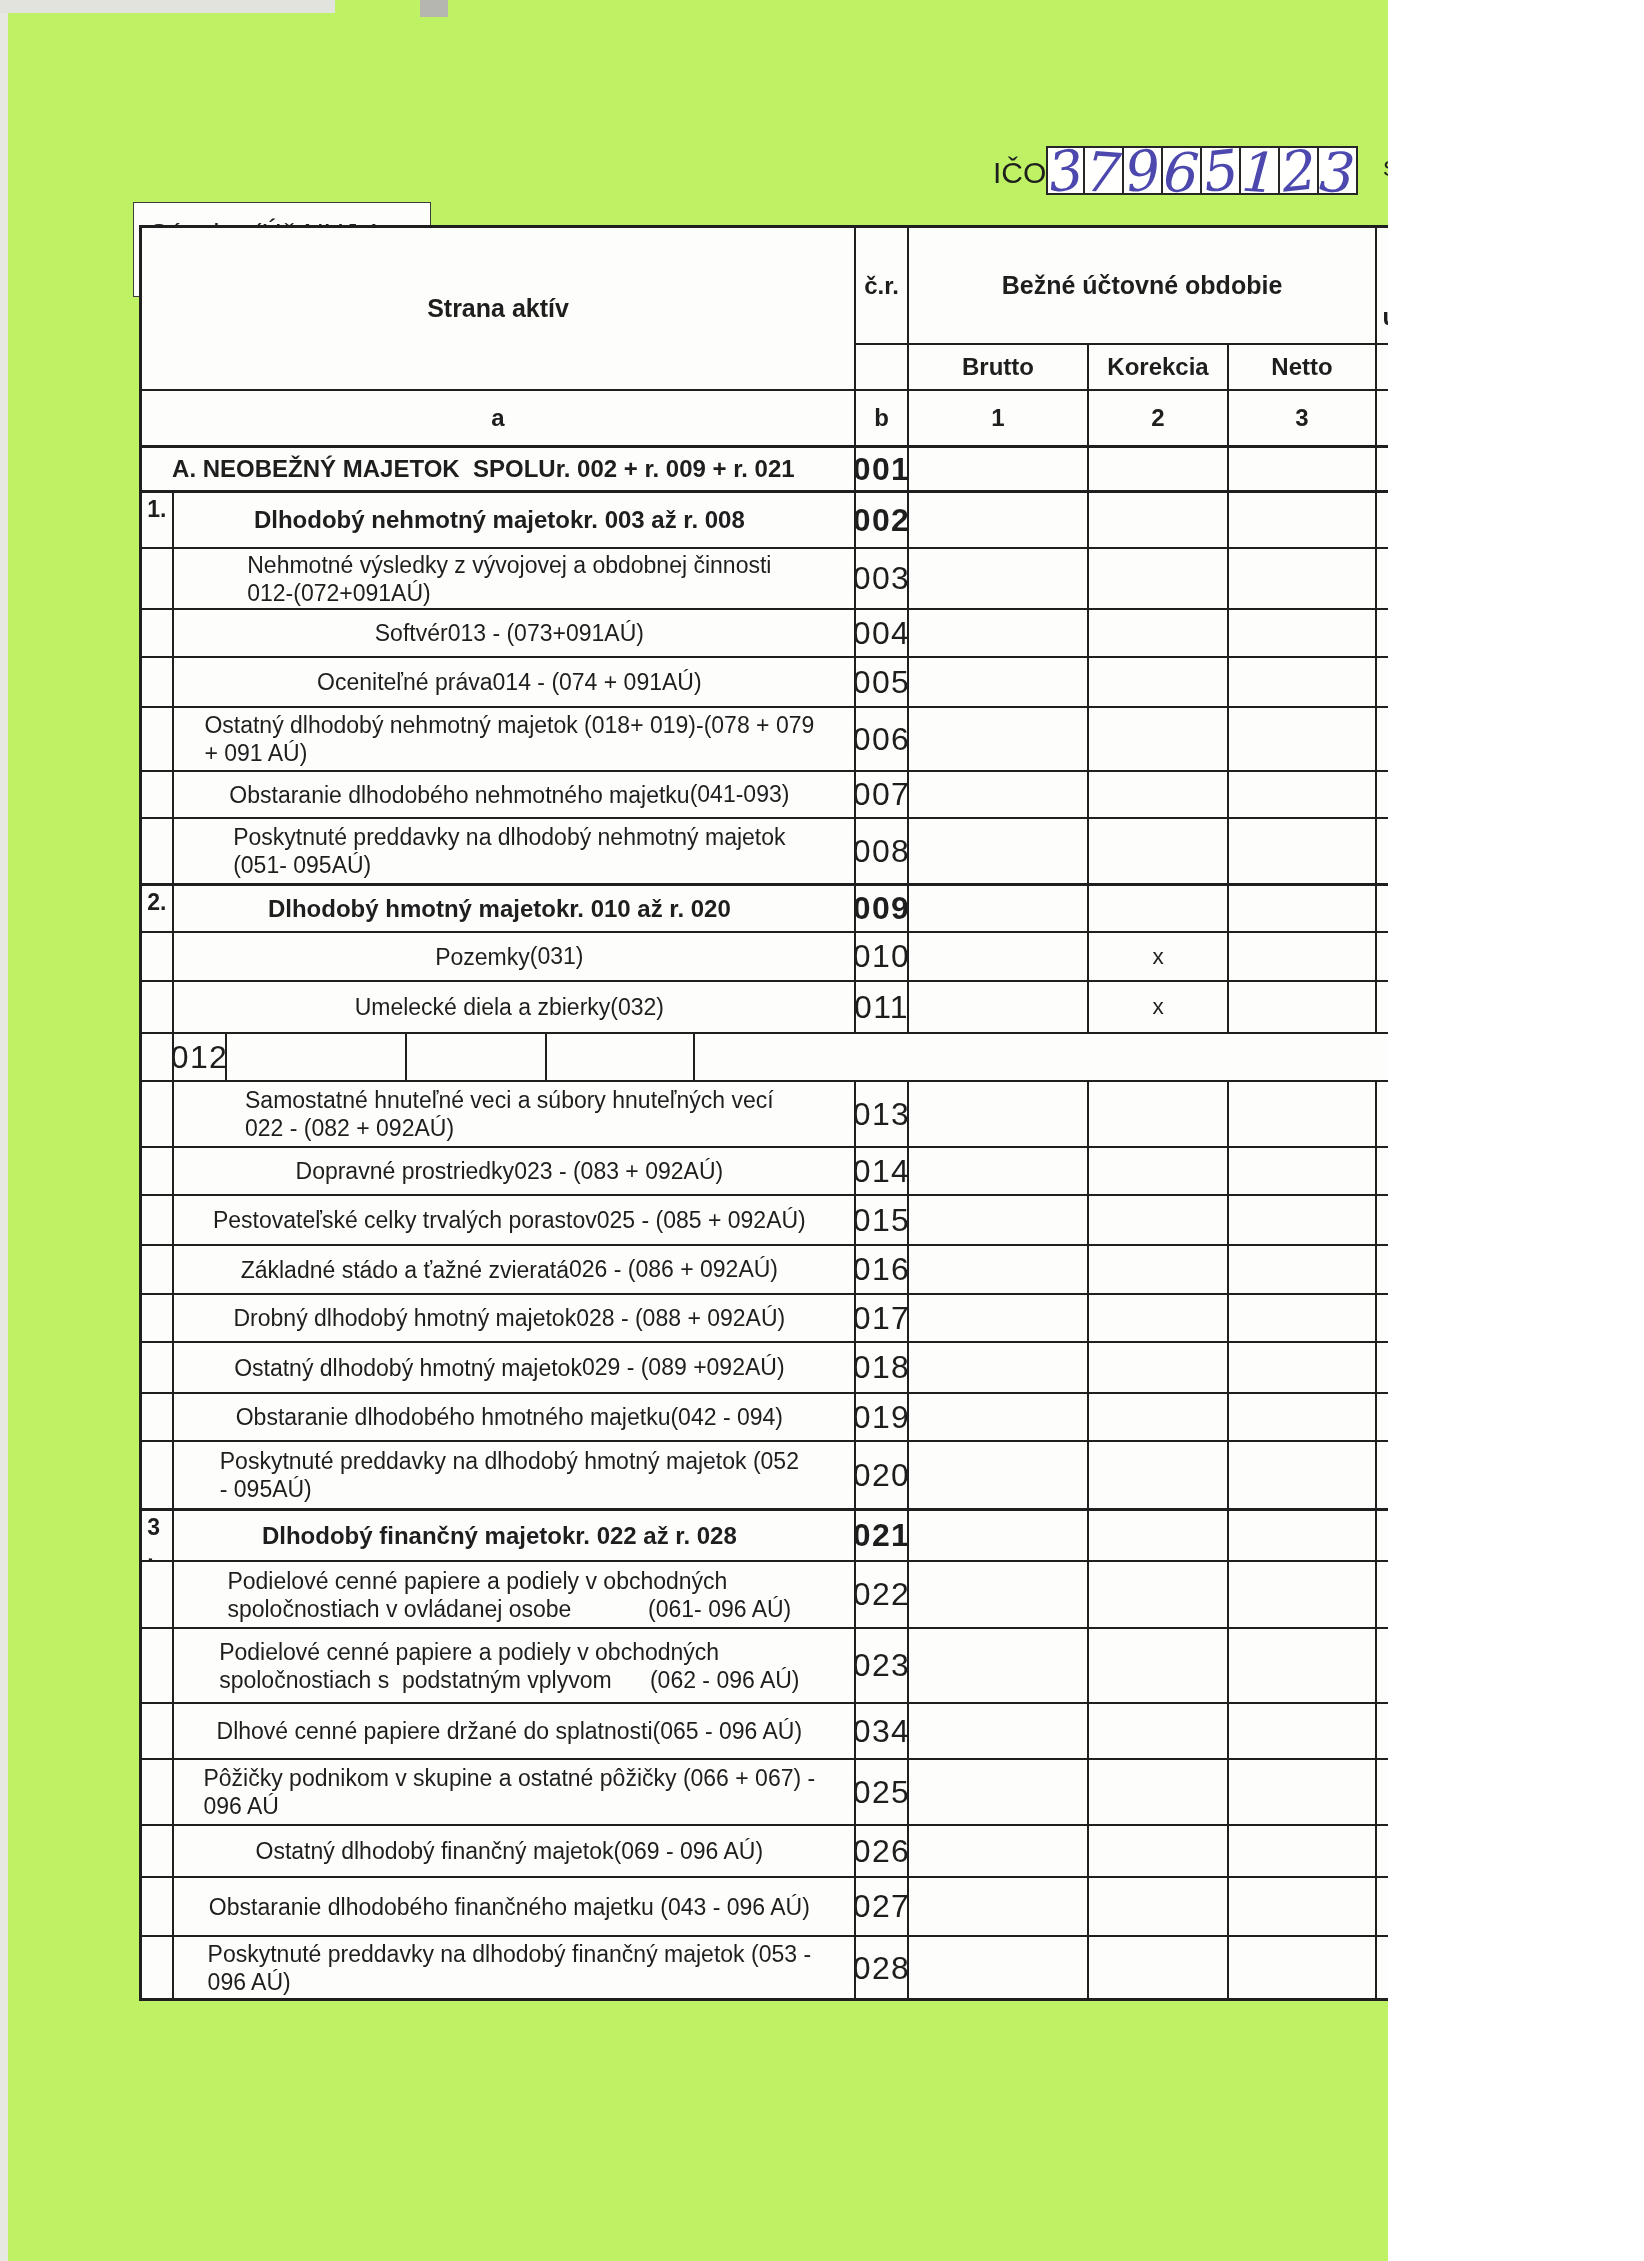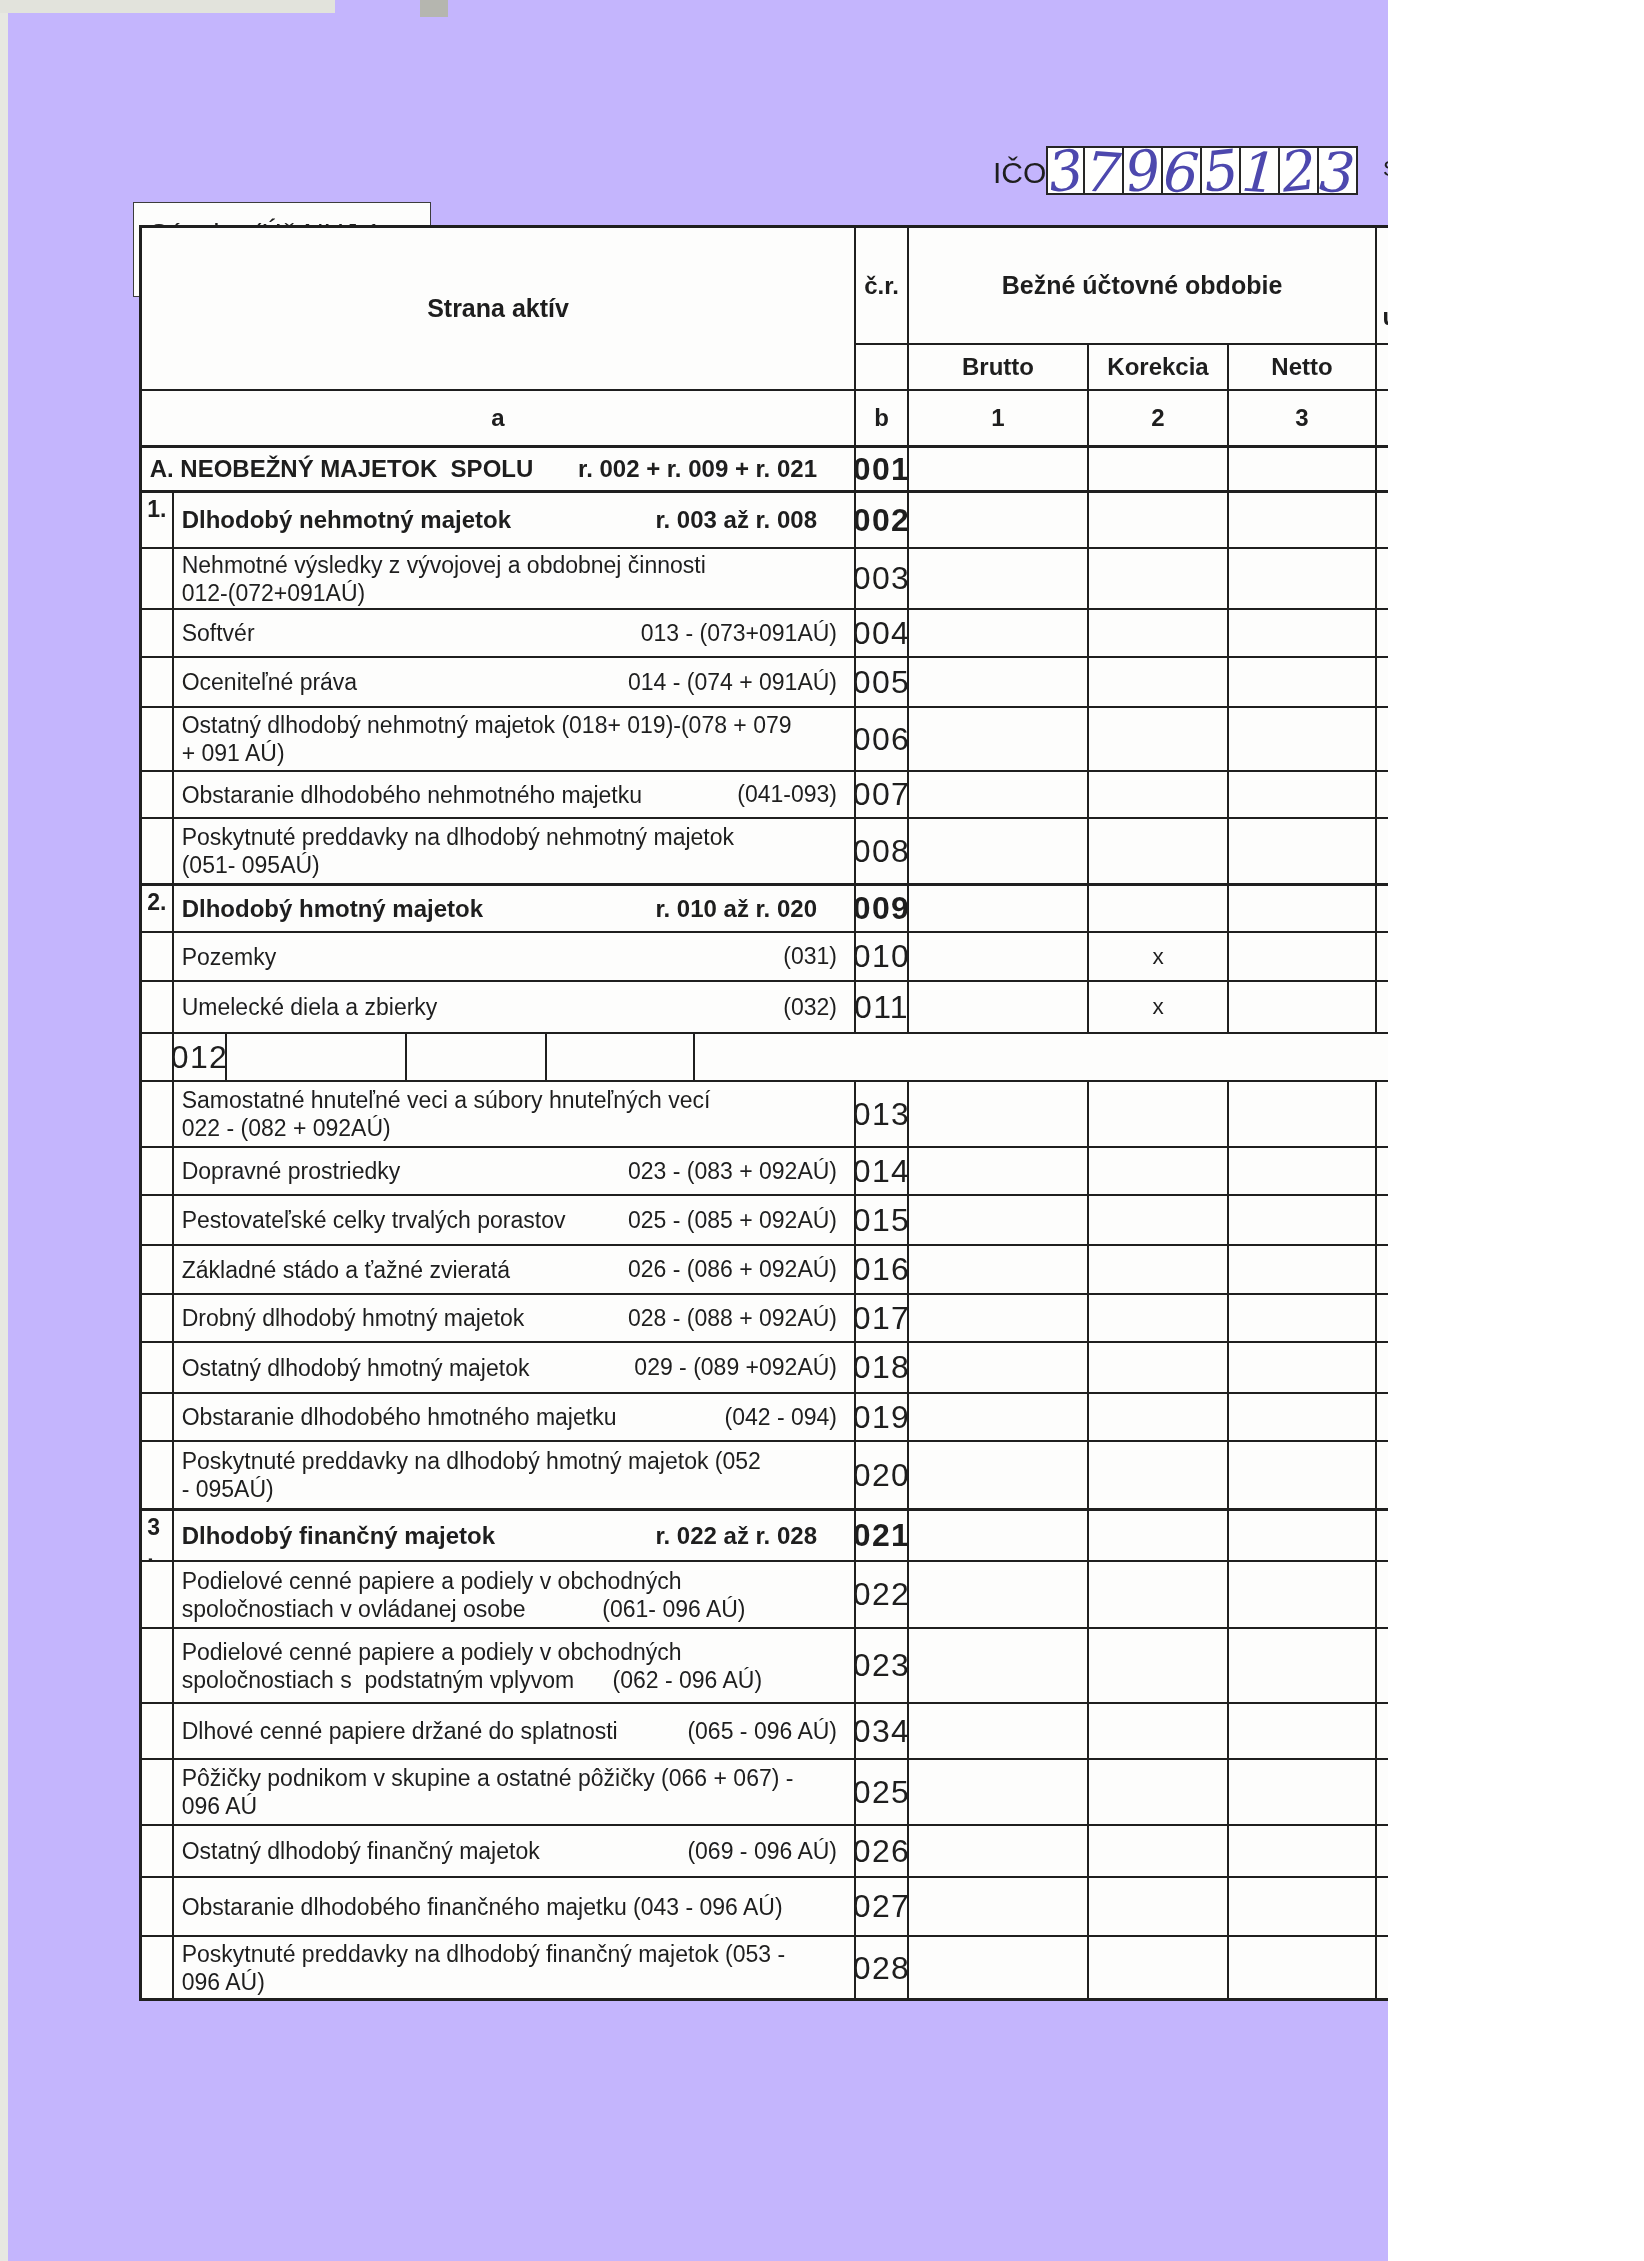--- a/index.html
+++ b/index.html
@@ -1,16 +1,16 @@
 <!DOCTYPE html>
 <html style="font-size:10.3px"><head>
 <meta charset="utf-8">
 <style>
   html,body { margin:0; padding:0; background:#ffffff; }
-  .page { position:relative; width:1388px; height:2261px; background:#c4b5fd;
+  .page { position:relative; width:1388px; height:2261px; background:#bef264;
           font-family:"Liberation Sans", sans-serif; color:#1e1e1e; overflow:hidden; }
 
   
   .art-left  { position:absolute; left:0; top:0; width:8.4px; height:2261px; background:#e7e8e1; }
   .art-top   { position:absolute; left:0; top:0; width:335px; height:13px; background:#e2e3dc; }
   .art-blob  { position:absolute; left:420px; top:0; width:28px; height:17px; background:#b5b6af; }
   .art-right { position:absolute; left:1640px; top:0; width:4.5px; height:2261px; background:#dcded6; }
 
   
   .title-box { position:absolute; left:133px; top:202px; width:298px; height:95px;
@@ -54,21 +54,21 @@
   .h-net4 { grid-column:6; grid-row:2; font-size:24px; }
   .ix { font-size:24px; grid-row:3; }
   .ix-a{ grid-column:1; } .ix-b{ grid-column:2; } .ix-1{ grid-column:3; }
   .ix-2{ grid-column:4; } .ix-3{ grid-column:5; } .ix-4{ grid-column:6; }
 
   .row { display:flex; border-top:2.6px solid #1f1f1f; box-sizing:border-box; }
   .row.thick { border-top-width:3.9px; }
   .cell { box-sizing:border-box; display:flex; }
   .num { width:30px; font-weight:bold; font-size:23px; padding:3.2px 0 0 5.2px; }
   .labelcell { width:682px; border-left:2.6px solid #1f1f1f; align-items:center;
-               justify-content:space-between; }
+               justify-content:center; }
   .r1 .labelcell { width:712px; border-left:none; }
   .crcell { width:53px; border-left:2.6px solid #1f1f1f; align-items:center; justify-content:center;
             font-size:32px; letter-spacing:1.3px; }
   .c3 { width:180px; } .c4 { width:140px; } .c5 { width:148px; } .c6 { width:209px; }
   .c3,.c4,.c5,.c6 { border-left:2.6px solid #1f1f1f; align-items:center; justify-content:center;
                     font-size:22.5px; }
   .lbl { font-size:23px; line-height:28px; padding-left:7.7px; white-space:pre-wrap; }
   .formula { font-size:23px; padding-right:17px; white-space:nowrap; }
   .sec .lbl, .sec .formula, .sec .crcell { font-weight:bold; }
   .sec .lbl { font-size:24px; }

